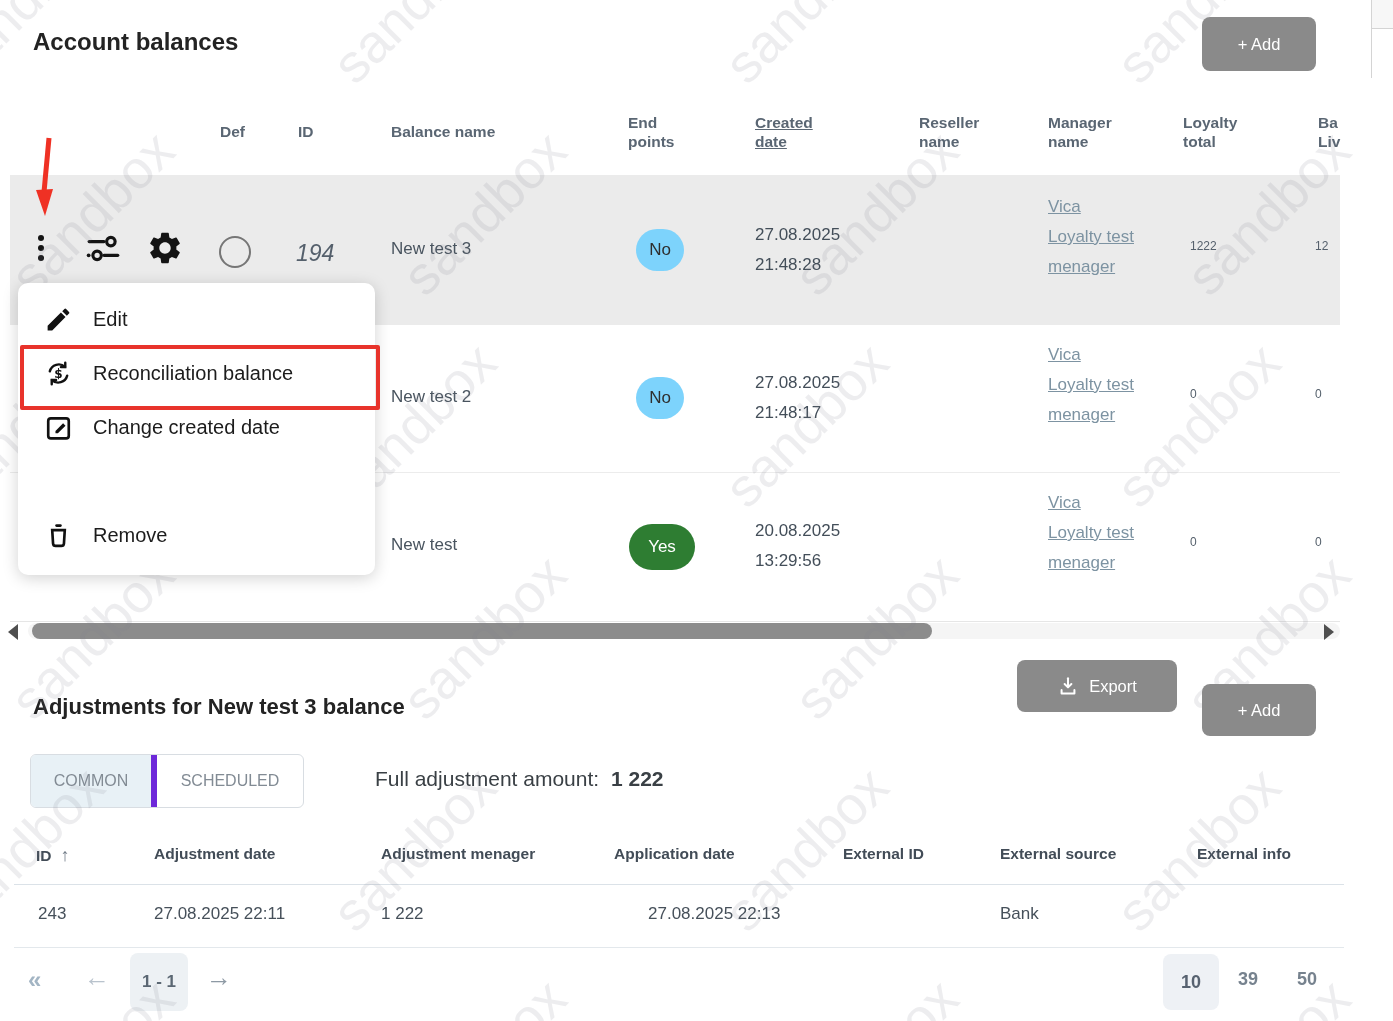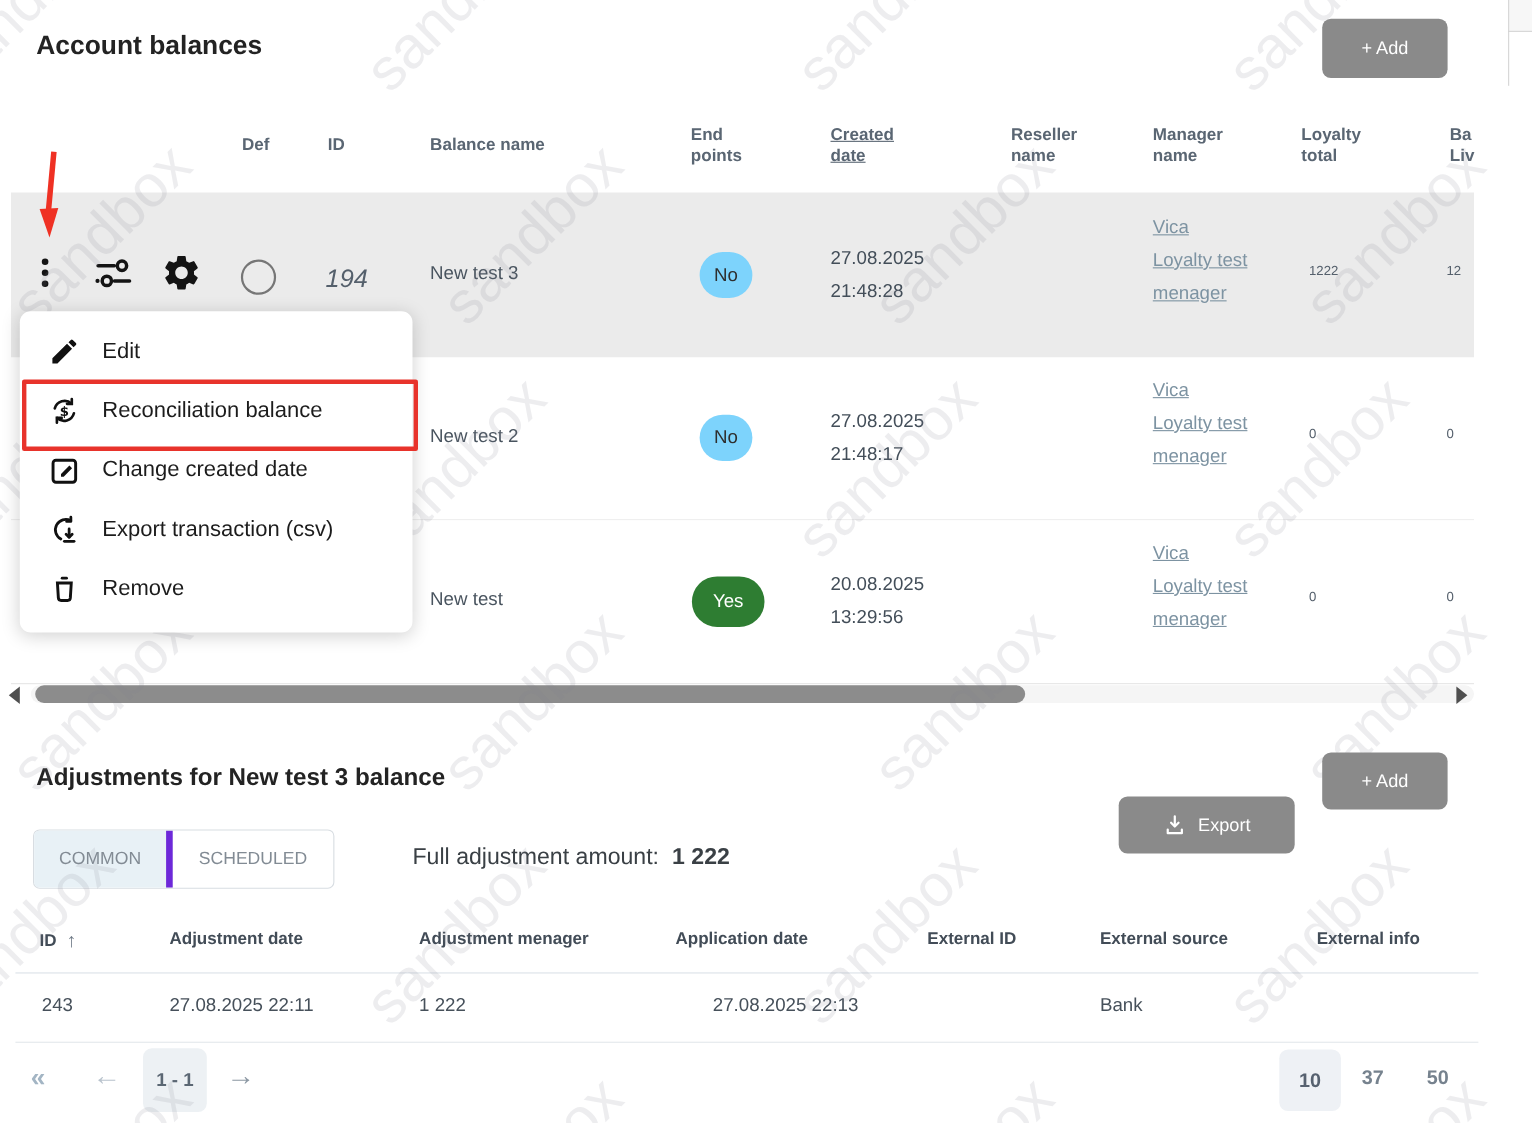--- a/index.html
+++ b/index.html
@@ -168,53 +168,41 @@
       </svg>
       <span class="mlabel">Reconciliation balance</span>
     </div>
     <div class="mitem" style="top:117px;">
       <svg viewBox="0 0 24 24">
         <rect x="3.5" y="4.5" width="17" height="16.5" rx="2.2" fill="none" stroke="#111" stroke-width="2.2"></rect>
         <path d="M9.5 14.8l6.3-6.3 2 2-6.3 6.3H9.5v-2z" fill="#111"></path>
       </svg>
       <span class="mlabel">Change created date</span>
     </div>
-    <div class="mitem" style="top:171px;">
-      <svg viewBox="0 0 24 24">
-        <g fill="none" stroke="#111" stroke-width="2.1" stroke-linecap="round" stroke-linejoin="round">
-          <path d="M16.8 5.2A7.3 7.3 0 1 0 9.4 19"></path>
-          <path d="M16.9 2.6v3.2h-3.2"></path>
-          <path d="M15.6 11.5v6.2"></path>
-          <path d="M13.3 15.5l2.3 2.3 2.3-2.3"></path>
-          <path d="M12 20.8h7.3"></path>
-        </g>
-      </svg>
-      <span class="mlabel">Export transaction (csv)</span>
-    </div>
     <div class="mitem" style="top:225px;">
       <svg viewBox="0 0 24 24">
         <g fill="none" stroke="#111" stroke-width="2.2" stroke-linecap="round">
           <path d="M6.8 7.5l.7 11.2c.1 1.1 1 1.9 2.1 1.9h4.8c1.1 0 2-.8 2.1-1.9l.7-11.2z"></path>
           <path d="M10.4 3.8h3.2"></path>
         </g>
       </svg>
       <span class="mlabel">Remove</span>
     </div>
   </div>
 
   <div class="redbox"></div>
 
   <svg class="abs" style="left:34px;top:136px;z-index:4;" width="28" height="86" viewBox="0 0 28 86">
     <line x1="15" y1="2" x2="10" y2="56" stroke="#ef3124" stroke-width="5"></line>
     <polygon points="2,54 19,53 11,80" fill="#ef3124"></polygon>
   </svg>
 
   <div class="abs h2" style="left:33px;top:694px;">Adjustments for New test 3 balance</div>
 
-  <button class="btn" style="left:1017px;top:724px;width:160px;height:52px;justify-content:center;">
+  <button class="btn" style="left:1017px;top:660px;width:160px;height:52px;justify-content:center;">
     <svg width="22" height="22" viewBox="0 0 24 24">
       <g fill="none" stroke="#fff" stroke-width="2.2" stroke-linecap="round" stroke-linejoin="round">
         <path d="M12 3.5v9.5"></path>
           <path d="M8.3 9.8l3.7 3.7 3.7-3.7"></path>
           <path d="M5 16.5v3.6h14v-3.6"></path>
       </g>
     </svg>
     <span>Export</span>
   </button>
   <button class="btn" style="left:1202px;top:684px;width:114px;height:52px;">+ Add</button>
@@ -253,21 +241,21 @@
   </div>
 
   <div class="divider" style="left:14px;top:947px;width:1330px;background:#e3e8ec;"></div>
 
   <span class="pg-sym" style="left:28px;top:966px;font-size:24px;color:#a3b5c4;font-weight:bold;">«</span>
   <span class="pg-sym" style="left:84px;top:962px;font-size:26px;color:#b9c3cd;">←</span>
   <div class="pg-box" style="left:130px;top:953px;width:58px;height:58px;font-size:17px;">1 - 1</div>
   <span class="pg-sym" style="left:206px;top:962px;font-size:26px;color:#8d99a4;">→</span>
 
   <div class="pg-box" style="left:1163px;top:954px;width:56px;height:56px;font-size:18px;background:#eef1f5;color:#576270;">10</div>
-  <span class="size-opt" style="left:1238px;top:969px;">37</span>
+  <span class="size-opt" style="left:1238px;top:969px;">39</span>
   <span class="size-opt" style="left:1297px;top:969px;">50</span>
 
   <div class="wm-layer">
       <span class="wm" style="left: -80px; top: -30px;">sandbox</span>
       <span class="wm" style="left: 312px; top: -30px;">sandbox</span>
       <span class="wm" style="left: 704px; top: -30px;">sandbox</span>
       <span class="wm" style="left: 1096px; top: -30px;">sandbox</span>
       <span class="wm" style="left: -10px; top: 182px;">sandbox</span>
       <span class="wm" style="left: 382px; top: 182px;">sandbox</span>
       <span class="wm" style="left: 774px; top: 182px;">sandbox</span>

